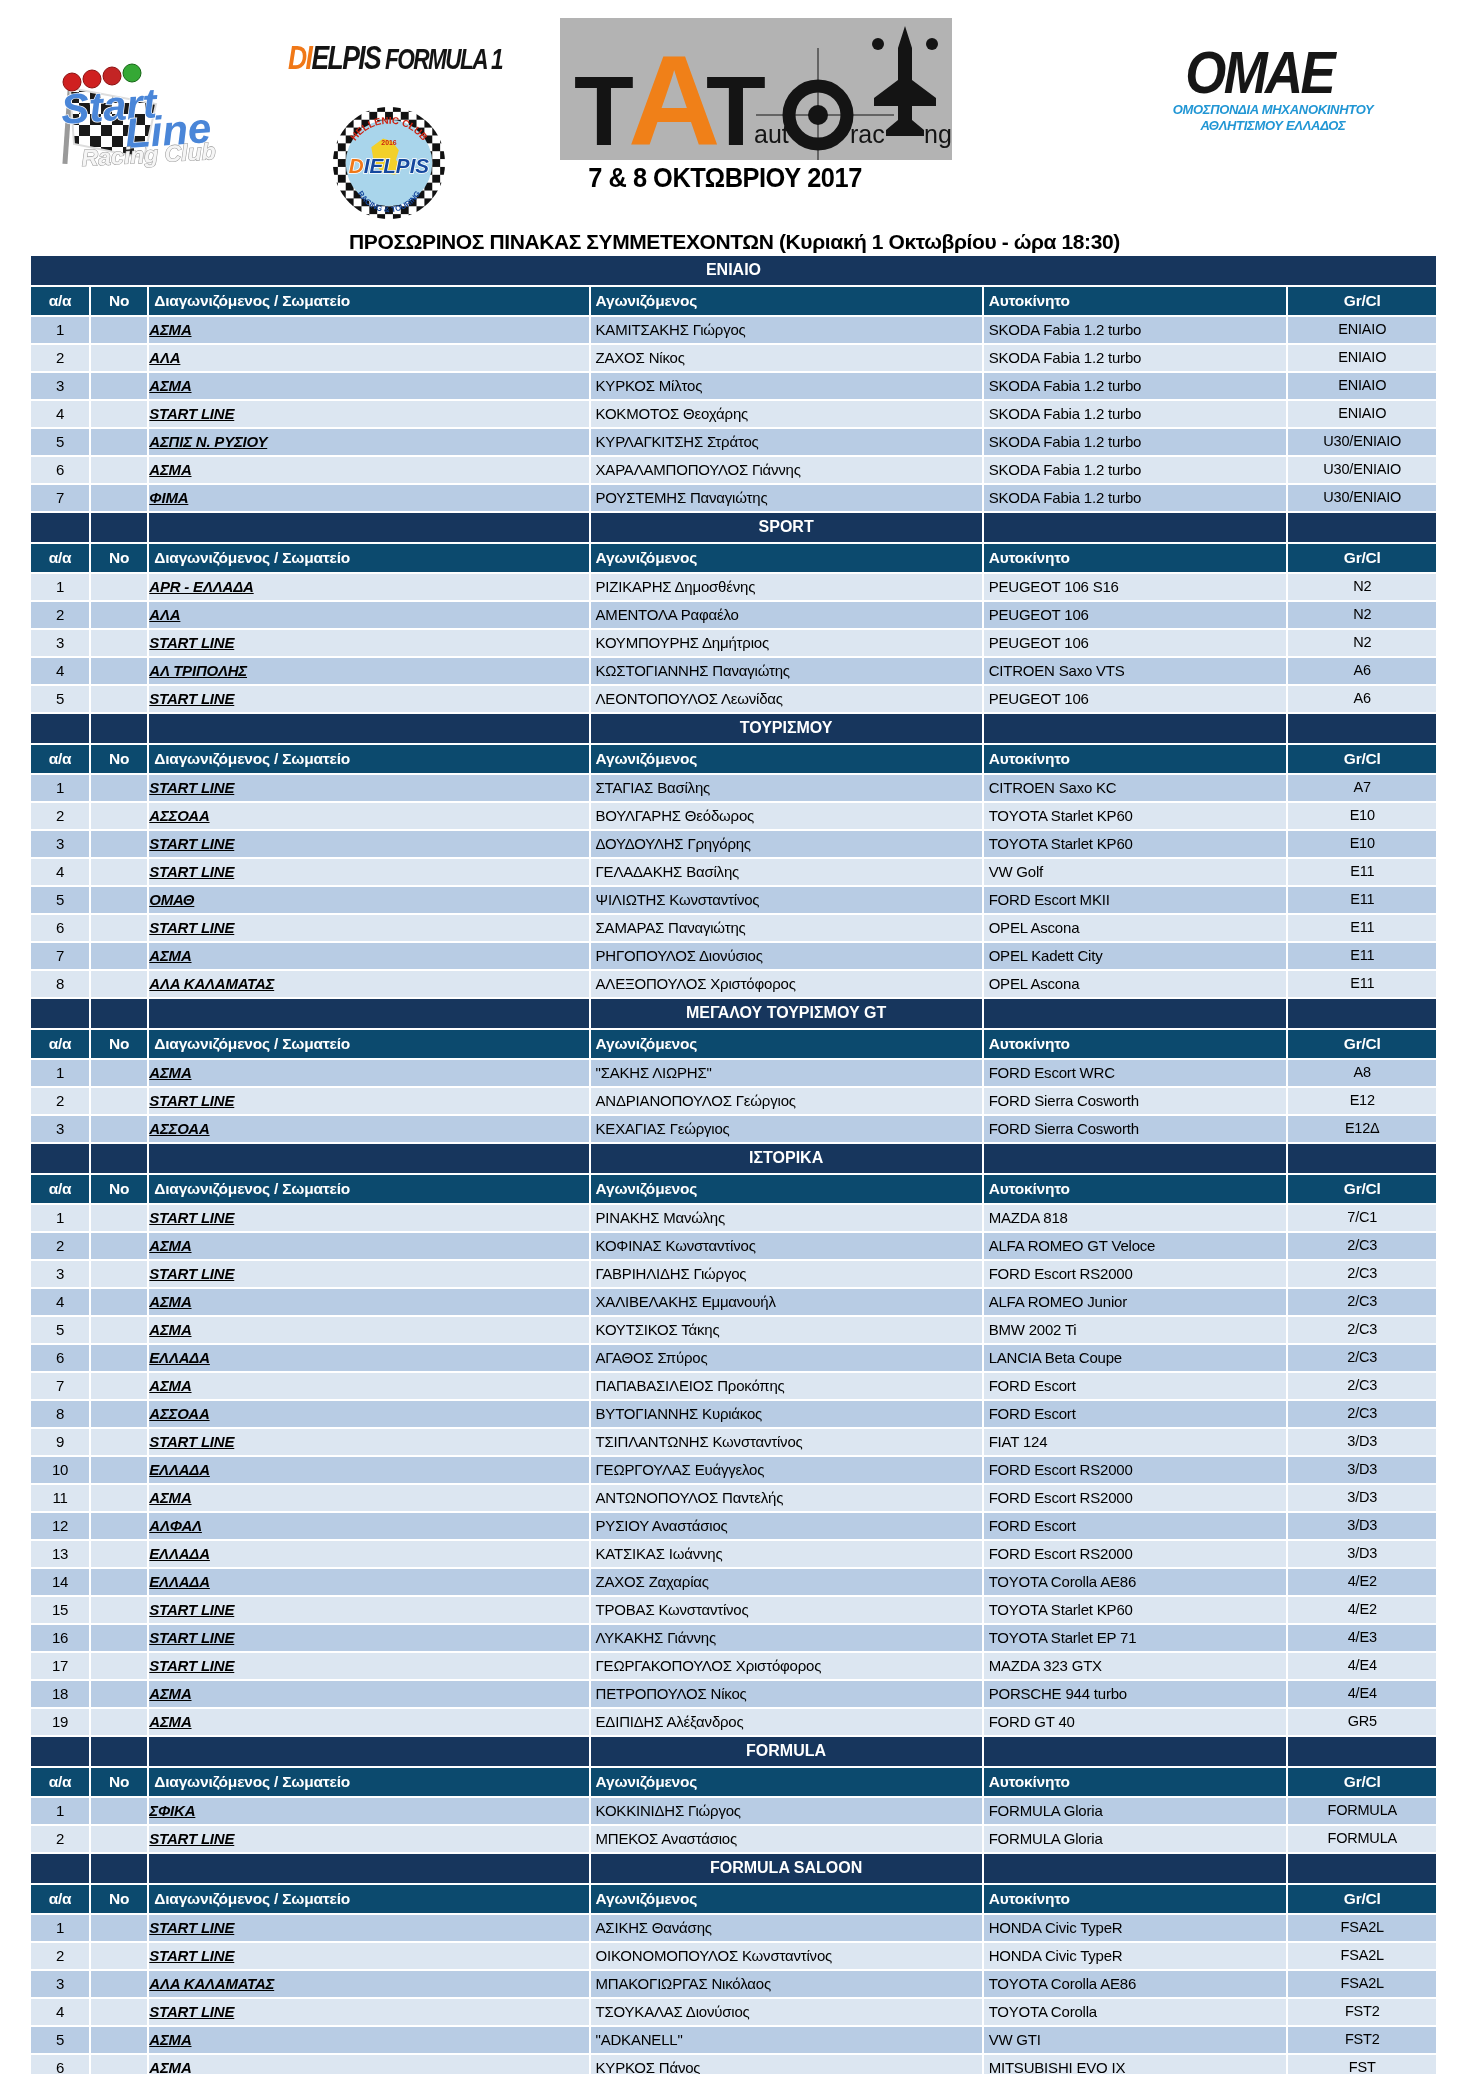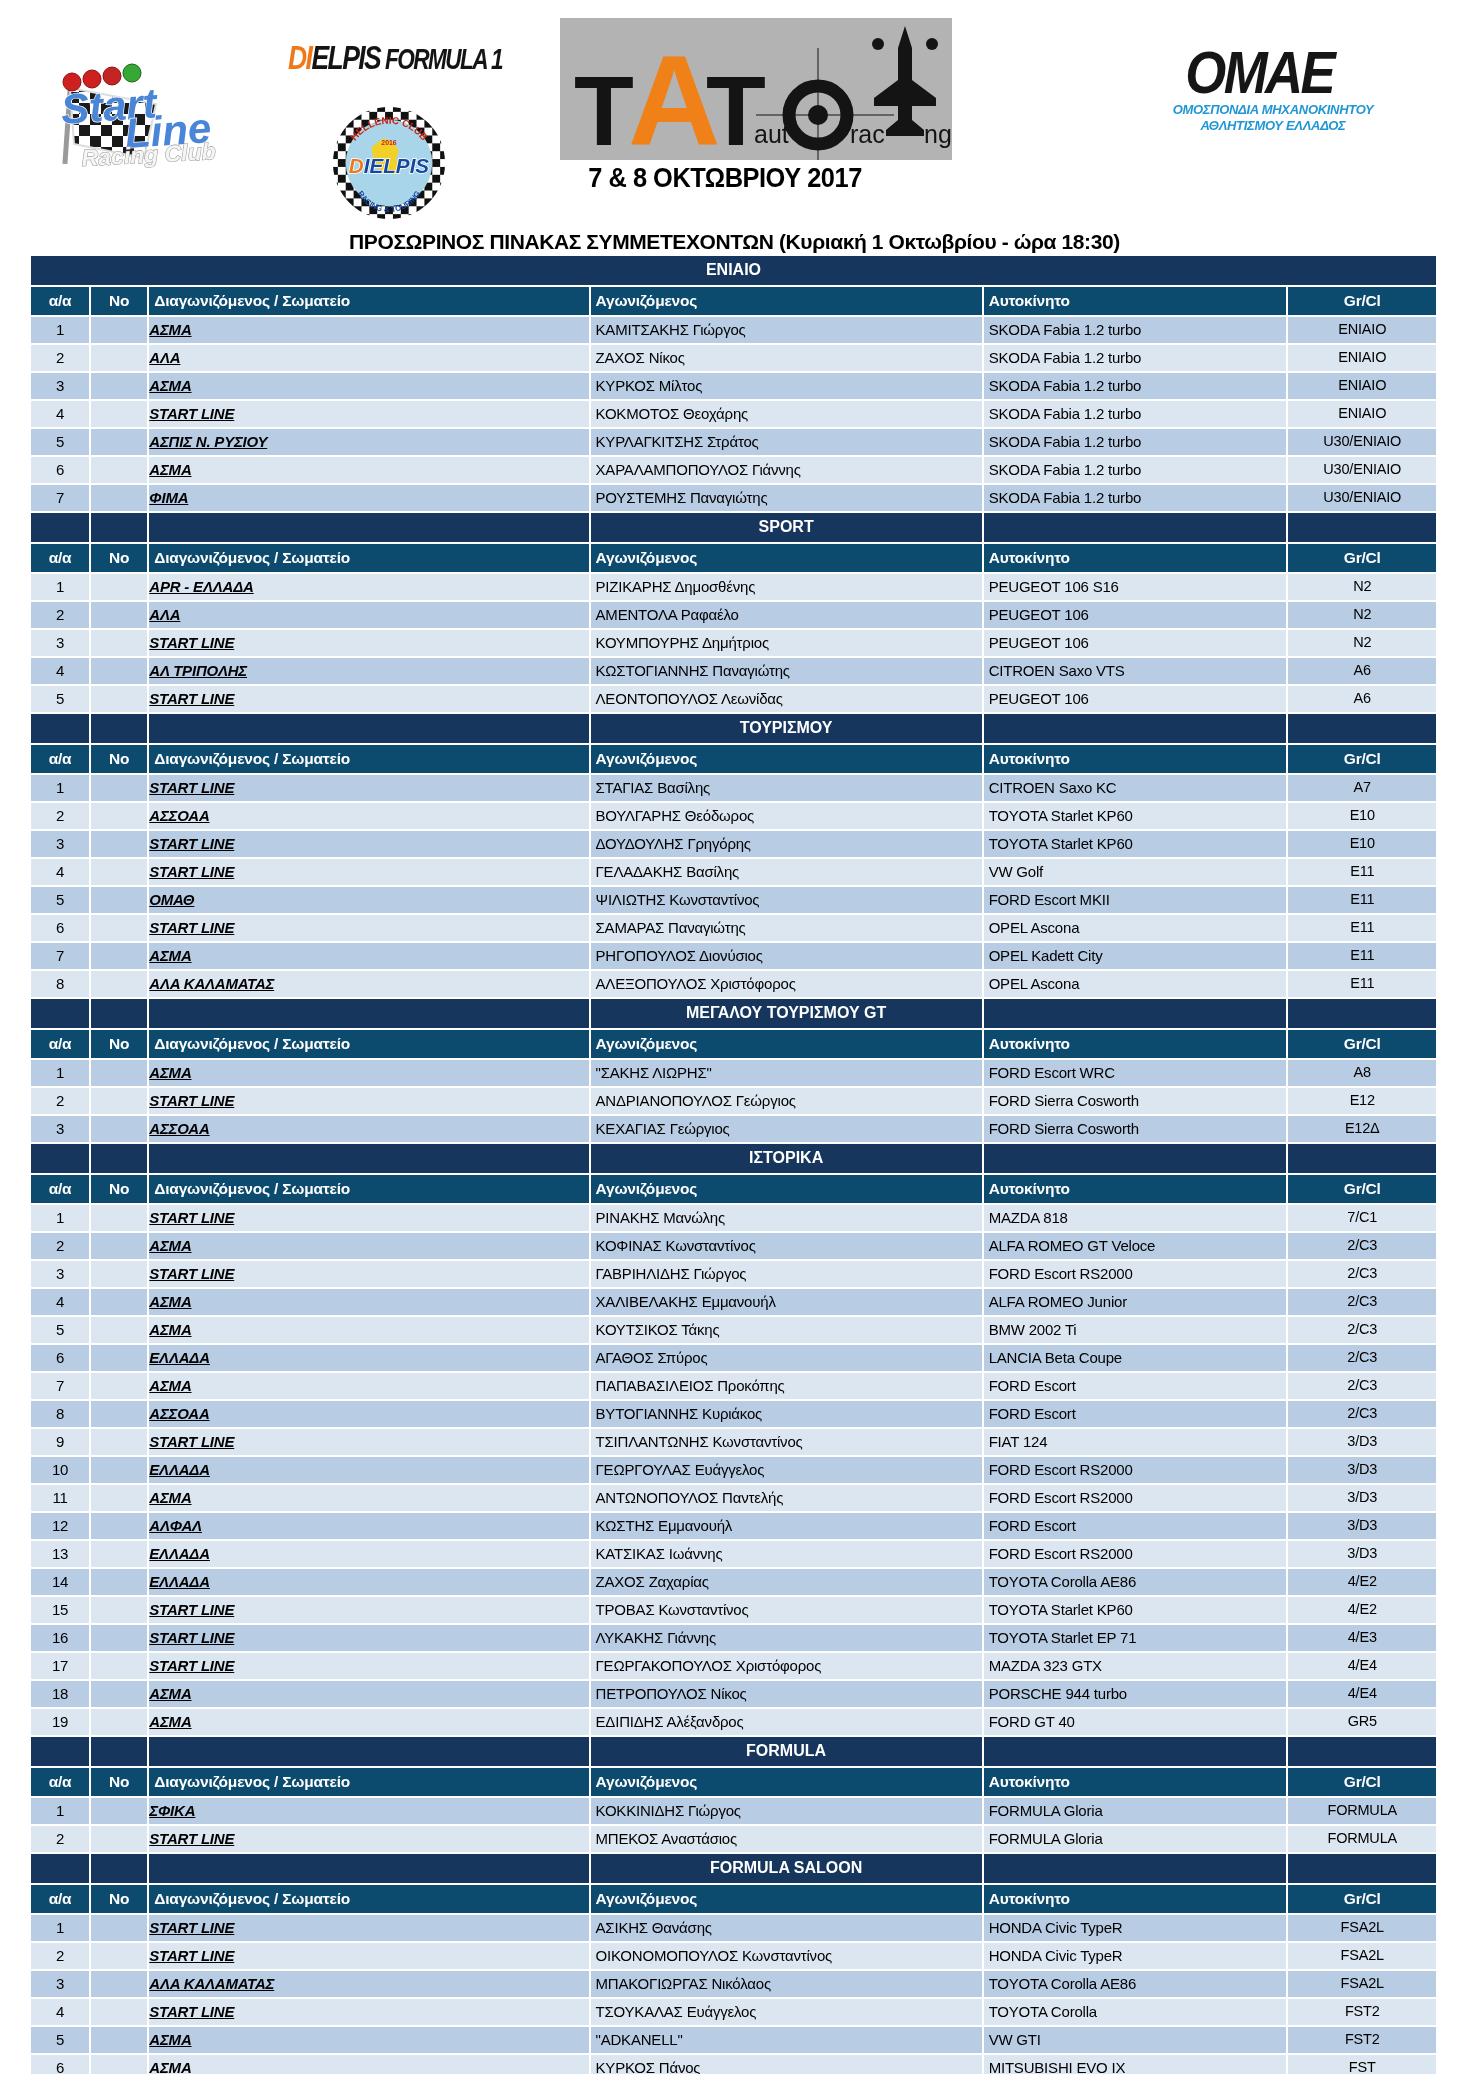--- a/index.html
+++ b/index.html
@@ -477,21 +477,21 @@
             <td class="c1"></td>
             <td class="c2">ΑΣΜΑ</td>
             <td class="c3">ΑΝΤΩΝΟΠΟΥΛΟΣ Παντελής</td>
             <td class="c4">FORD Escort RS2000</td>
             <td class="c5">3/D3</td>
           </tr>
           <tr class="data-row band-a">
             <td class="c0">12</td>
             <td class="c1"></td>
             <td class="c2">ΑΛΦΑΛ</td>
-            <td class="c3">ΚΩΣΤΗΣ Εμμανουήλ</td>
+            <td class="c3">ΡΥΣΙΟΥ Αναστάσιος</td>
             <td class="c4">FORD Escort</td>
             <td class="c5">3/D3</td>
           </tr>
           <tr class="data-row band-b">
             <td class="c0">13</td>
             <td class="c1"></td>
             <td class="c2">ΕΛΛΑΔΑ</td>
             <td class="c3">ΚΑΤΣΙΚΑΣ Ιωάννης</td>
             <td class="c4">FORD Escort RS2000</td>
             <td class="c5">3/D3</td>
@@ -613,21 +613,21 @@
             <td class="c1"></td>
             <td class="c2">ΑΛΑ ΚΑΛΑΜΑΤΑΣ</td>
             <td class="c3">ΜΠΑΚΟΓΙΩΡΓΑΣ Νικόλαος</td>
             <td class="c4">TOYOTA Corolla AE86</td>
             <td class="c5">FSA2L</td>
           </tr>
           <tr class="data-row band-b">
             <td class="c0">4</td>
             <td class="c1"></td>
             <td class="c2">START LINE</td>
-            <td class="c3">ΤΣΟΥΚΑΛΑΣ Ευάγγελος</td>
+            <td class="c3">ΤΣΟΥΚΑΛΑΣ Διονύσιος</td>
             <td class="c4">TOYOTA Corolla</td>
             <td class="c5">FST2</td>
           </tr>
           <tr class="data-row band-a">
             <td class="c0">5</td>
             <td class="c1"></td>
             <td class="c2">ΑΣΜΑ</td>
             <td class="c3">"ADKANELL"</td>
             <td class="c4">VW GTI</td>
             <td class="c5">FST2</td>

